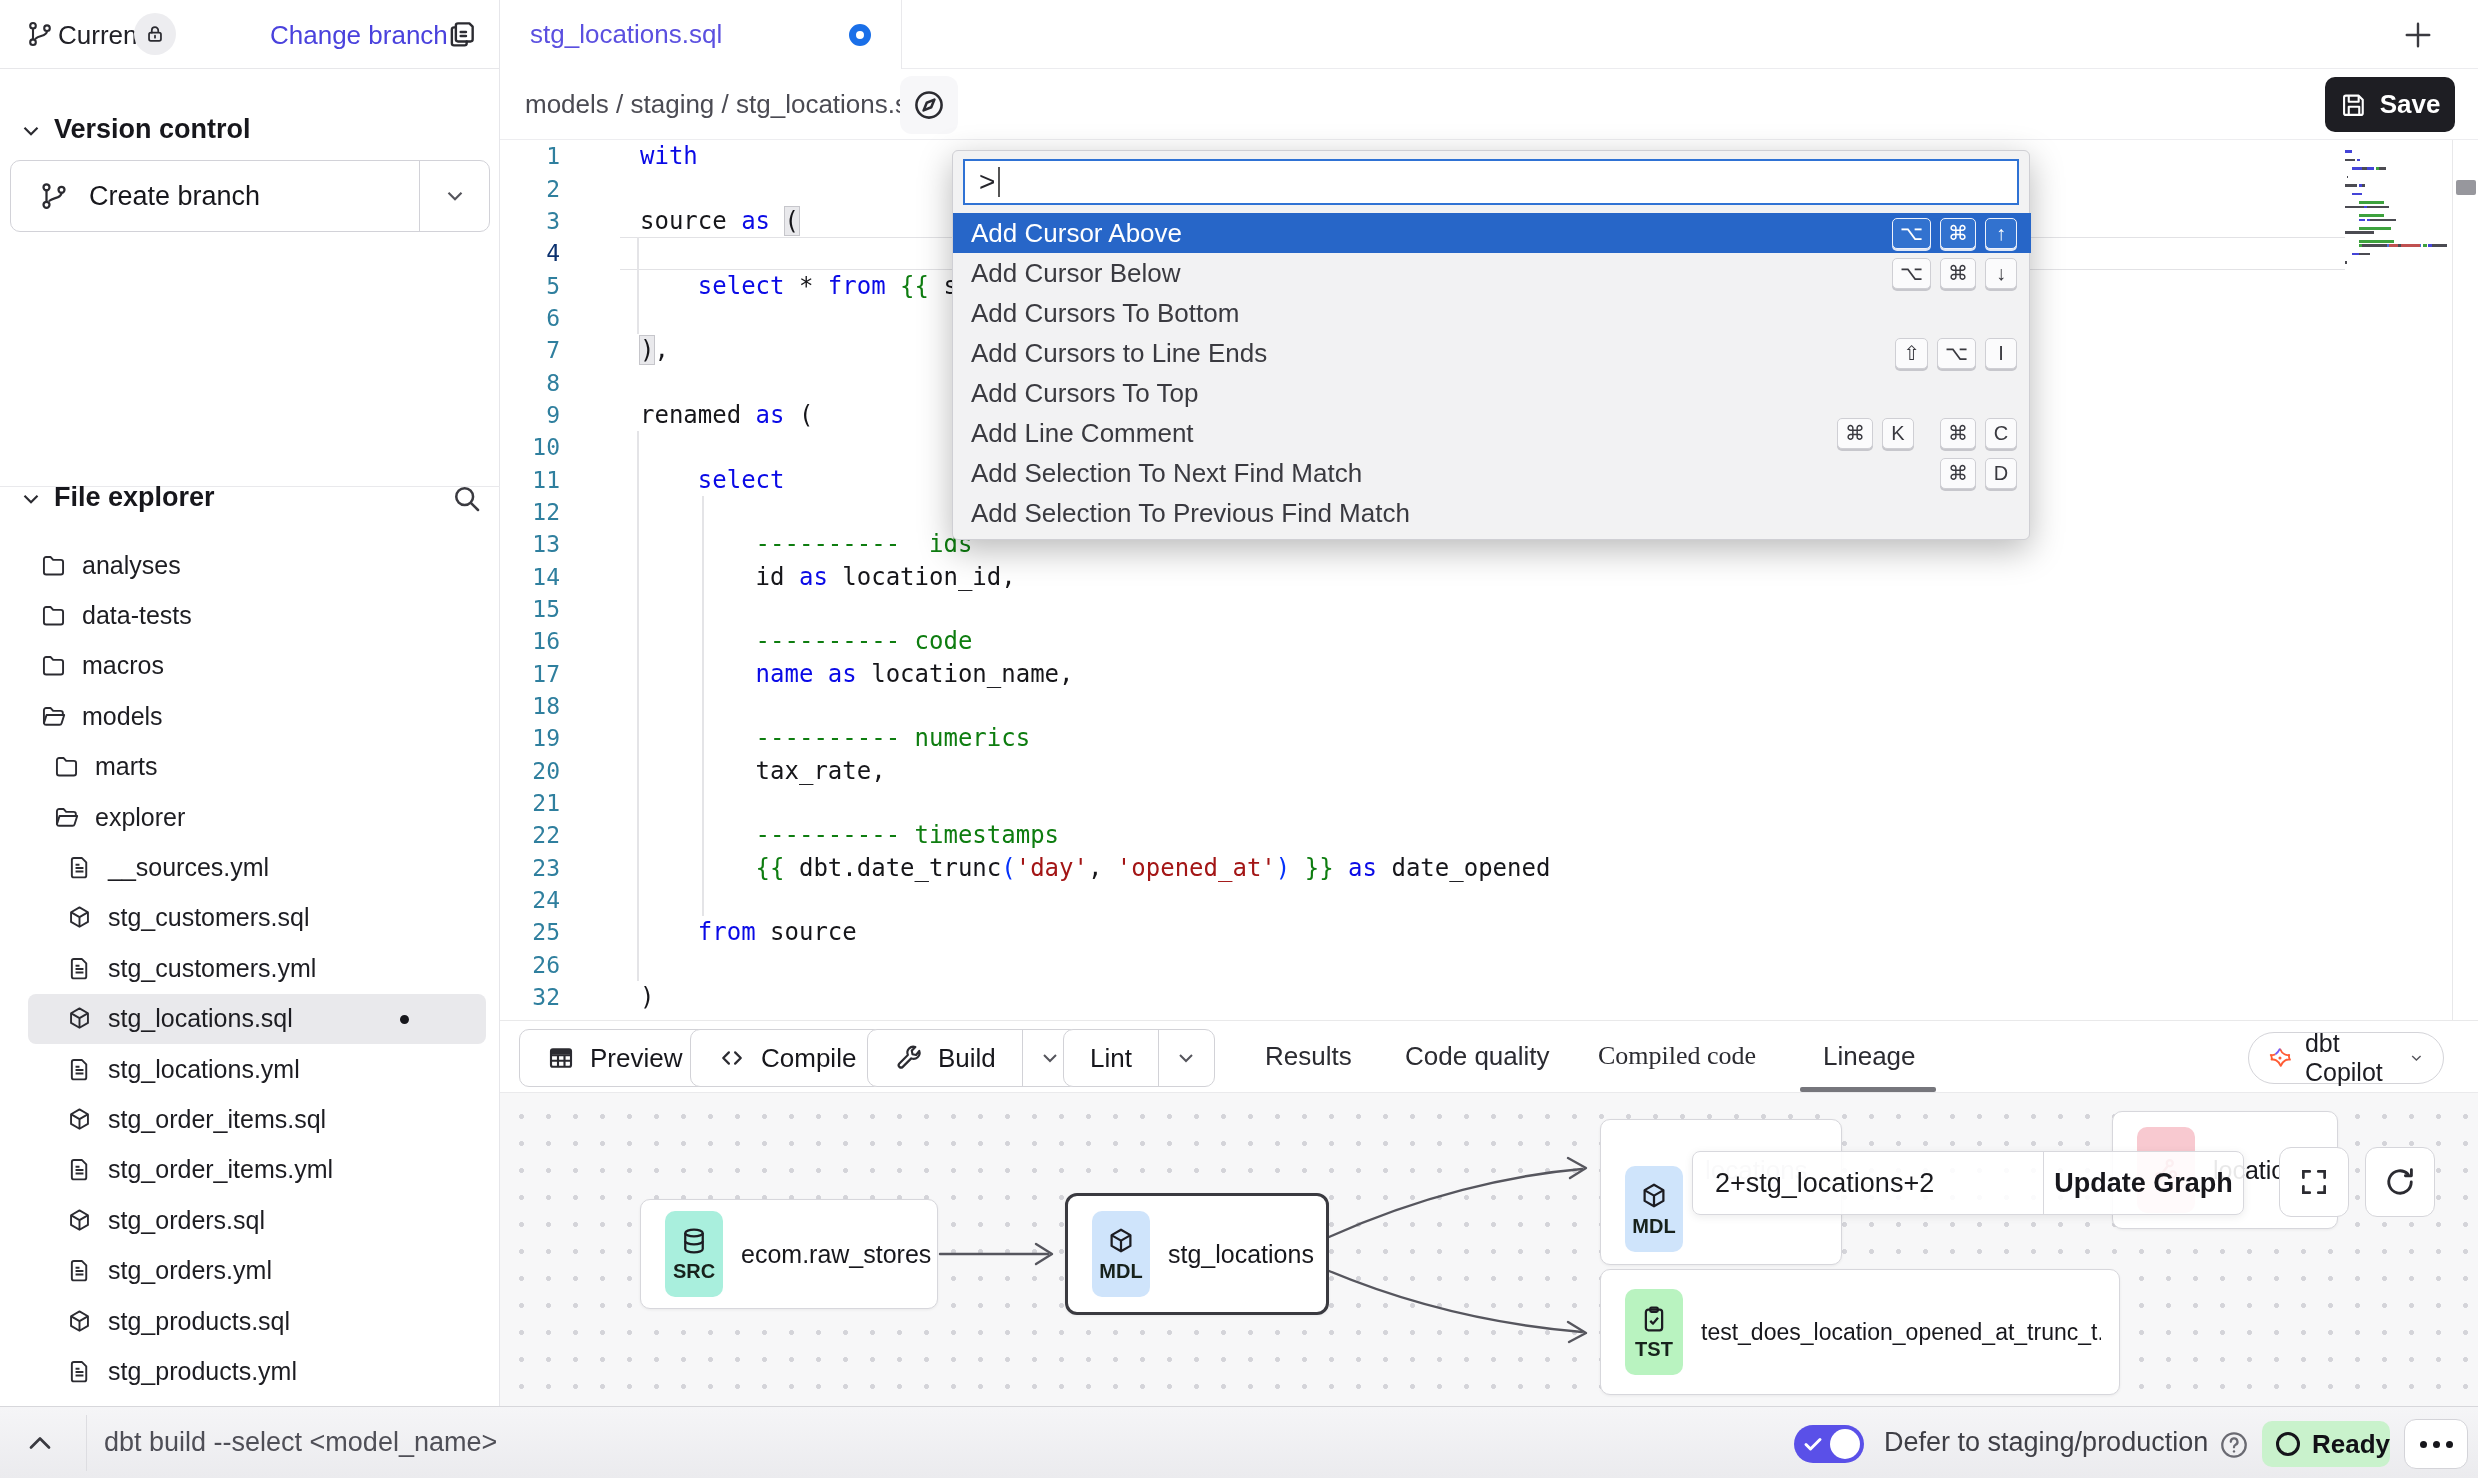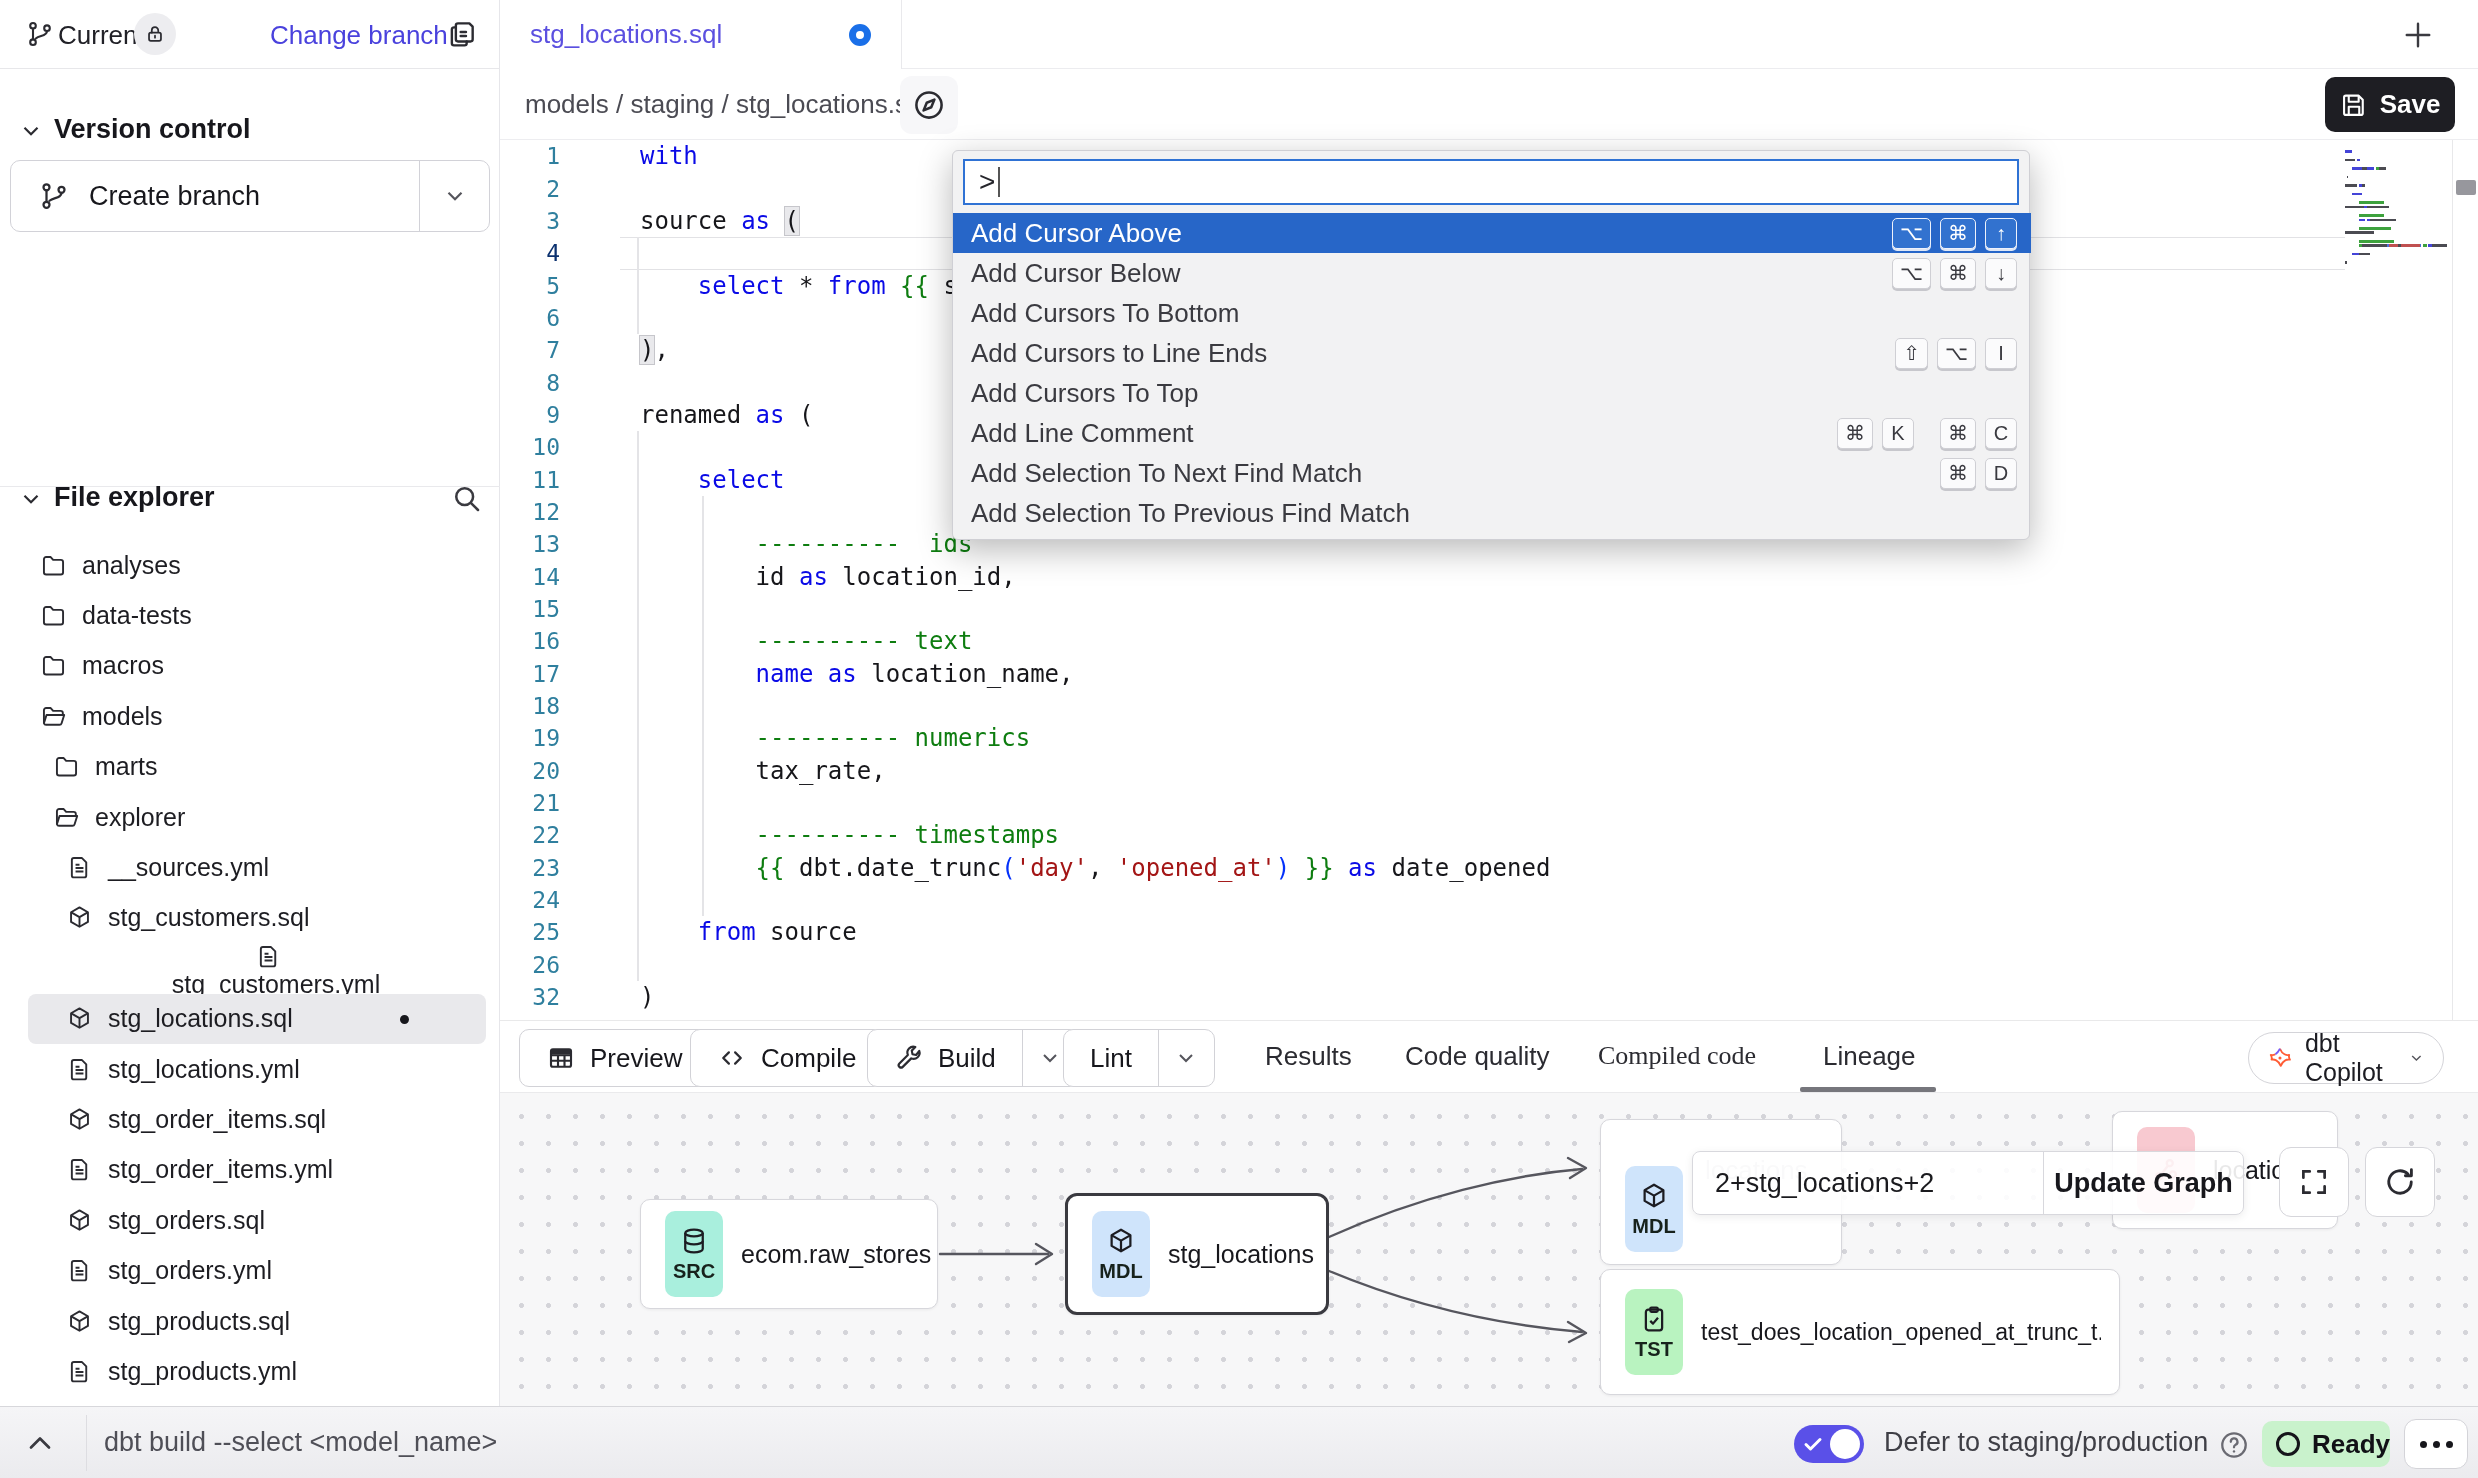--- a/index.html
+++ b/index.html
@@ -276,21 +276,21 @@
         </div>
         <div class="fe-row" style="padding-left: 38px;">
           <span class="ico">
             <svg viewBox="0 0 24 24" fill="none" stroke="currentColor" stroke-width="1.7" stroke-linejoin="round">
               <path d="M12 3l7.5 4.3v8.6L12 20.2l-7.5-4.3V7.3z"></path>
               <path d="M4.7 7.5L12 11.7l7.3-4.2M12 11.7v8.3"></path>
             </svg>
           </span>
           <span>stg_customers.sql</span>
         </div>
-        <div class="fe-row" style="padding-left: 38px; flex-direction: column;">
+        <div class="fe-row" style="padding-left: 38px;">
           <span class="ico">
             <svg viewBox="0 0 24 24" fill="none" stroke="currentColor" stroke-width="1.7" stroke-linejoin="round">
               <path d="M7 3.5h7l4 4V19a1.8 1.8 0 0 1-1.8 1.8H7A1.8 1.8 0 0 1 5.2 19V5.3A1.8 1.8 0 0 1 7 3.5z"></path>
               <path d="M8.5 9.5h3.5M8.5 12.5h7M8.5 15.5h7"></path>
             </svg>
           </span>
           <span>stg_customers.yml</span>
         </div>
         <div class="fe-row sel" style="padding-left: 38px;">
           <span class="ico">
@@ -463,21 +463,21 @@
           <div class="ed-line">
             <span class="ed-num">14</span>
             <span class="ed-code"><span class="tk-d">        id </span><span class="tk-k">as</span><span class="tk-d"> location_id,</span></span>
           </div>
           <div class="ed-line">
             <span class="ed-num">15</span>
             <span class="ed-code"></span>
           </div>
           <div class="ed-line">
             <span class="ed-num">16</span>
-            <span class="ed-code"><span class="tk-d">        </span><span class="tk-c">---------- text</span></span>
+            <span class="ed-code"><span class="tk-d">        </span><span class="tk-c">---------- code</span></span>
           </div>
           <div class="ed-line">
             <span class="ed-num">17</span>
             <span class="ed-code"><span class="tk-d">        </span><span class="tk-k">name</span><span class="tk-d"> </span><span class="tk-k">as</span><span class="tk-d"> location_name,</span></span>
           </div>
           <div class="ed-line">
             <span class="ed-num">18</span>
             <span class="ed-code"></span>
           </div>
           <div class="ed-line">

